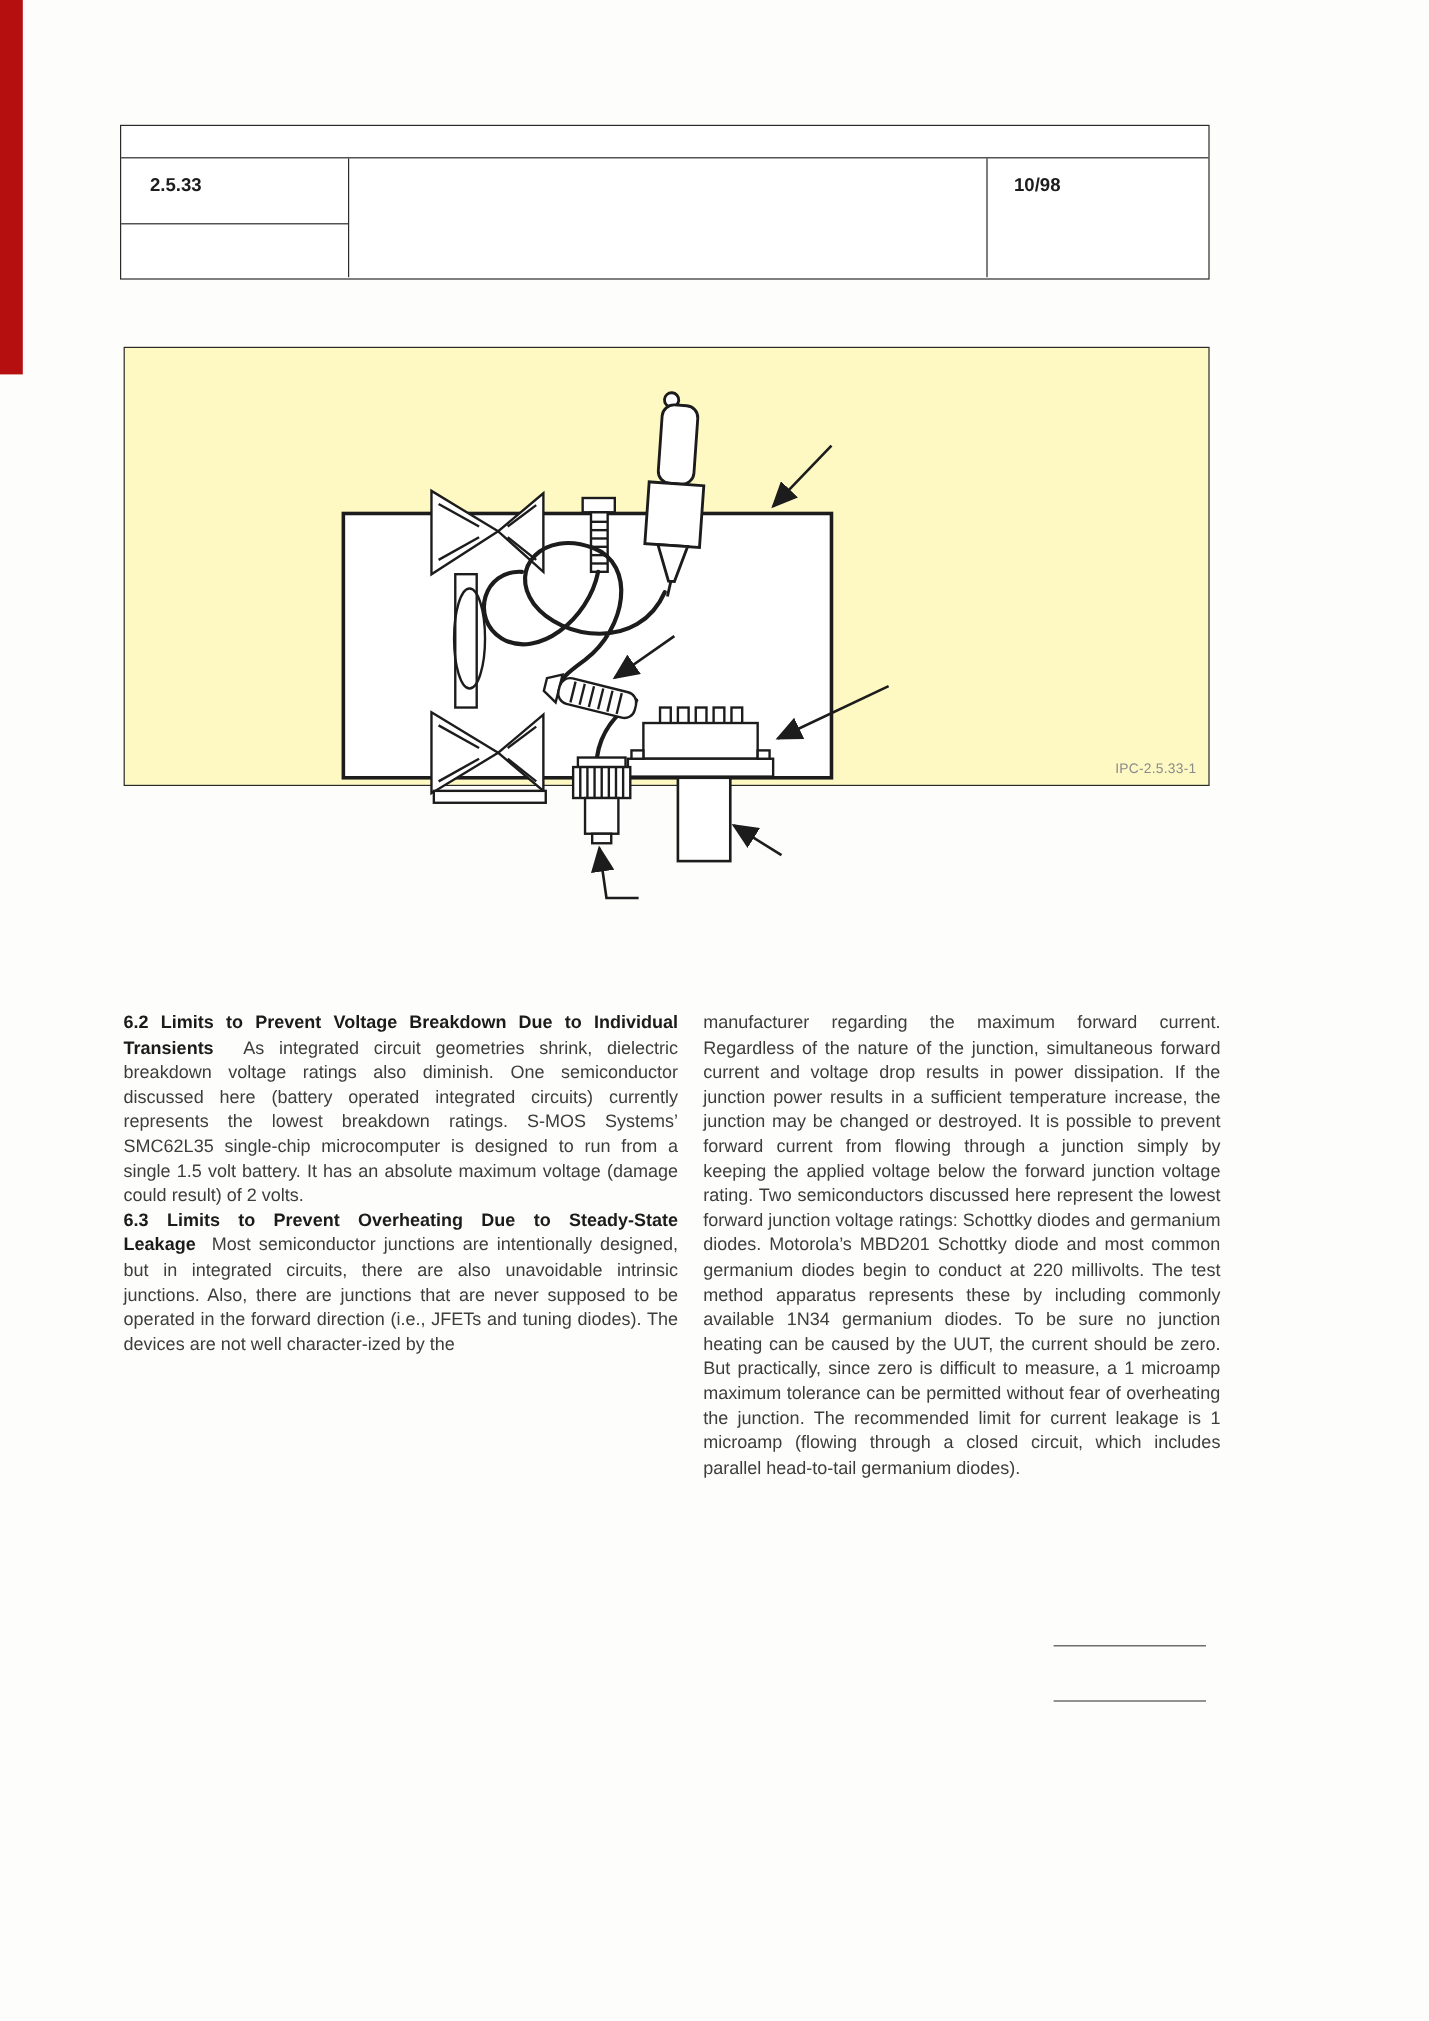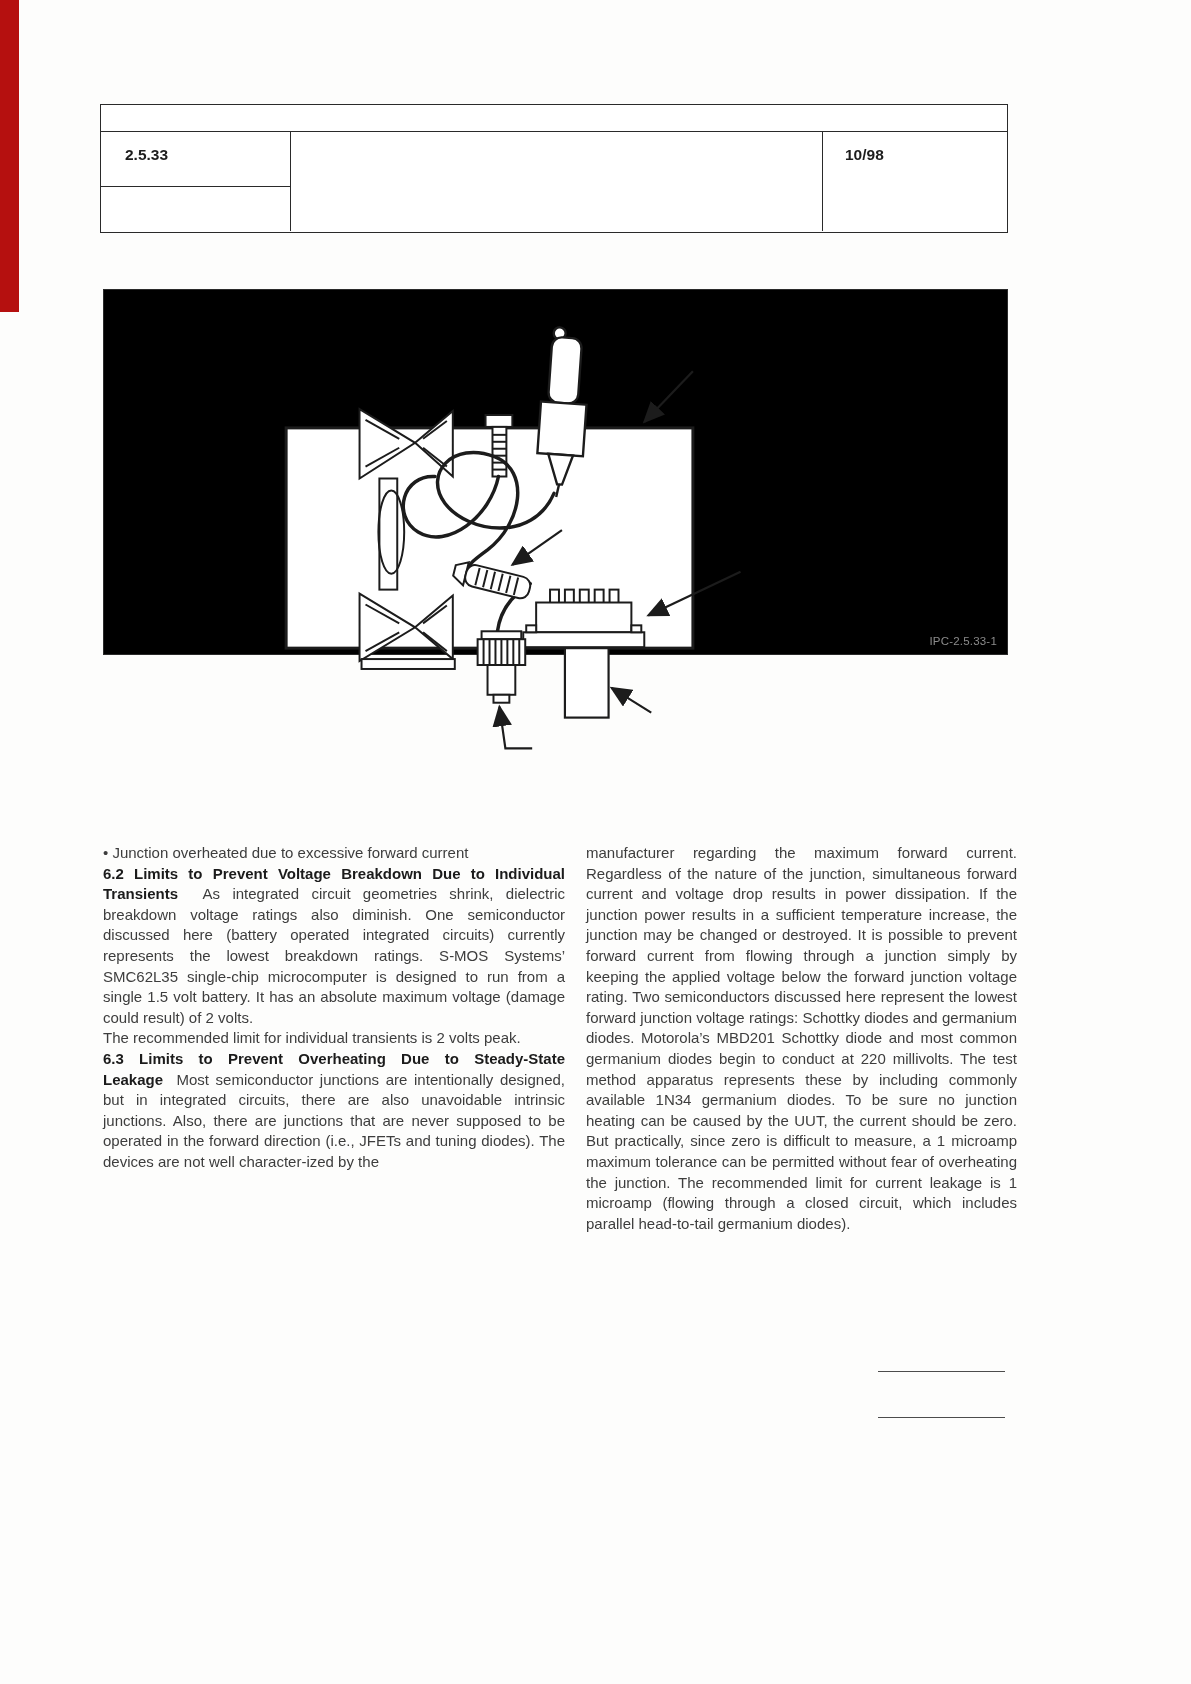--- a/index.html
+++ b/index.html
@@ -17,21 +17,21 @@
   .hdr { left:100px; top:104px; width:908px; height:129px; border:1.6px solid #2a2a2a; box-sizing:border-box; background:#fff; }
   .hdr .toprow { position:absolute; left:0; top:0; width:100%; height:27px; border-bottom:1.4px solid #2a2a2a; box-sizing:border-box; }
   .hdr .v1 { position:absolute; left:189px; top:27px; width:0; height:99px; border-left:1.4px solid #2a2a2a; }
   .hdr .v2 { position:absolute; left:721px; top:27px; width:0; height:99px; border-left:1.4px solid #2a2a2a; }
   .hdr .leftcut { position:absolute; left:0; top:81px; width:189px; height:0; border-top:1.4px solid #2a2a2a; }
   .hdr .num   { position:absolute; left:24px;  top:41px; font-weight:bold; font-size:15.5px; color:#1d1d1d; }
   .hdr .title { position:absolute; left:212px; top:41px; width:478px; font-weight:bold; font-size:15.5px; line-height:21px; color:#1d1d1d; }
   .hdr .date  { position:absolute; left:744px; top:41px; font-weight:bold; font-size:15.5px; color:#1d1d1d; }
 
   
-  .fig { left:103px; top:289px; width:905px; height:366px; border:1.8px solid #2a2a2a; box-sizing:border-box; background:#000000; }
+  .fig { left:103px; top:289px; width:905px; height:366px; border:1.8px solid #2a2a2a; box-sizing:border-box; background:#fef9c3; }
   .fig svg { display:block; }
   .fig .cap { position:absolute; right:10px; bottom:7px; font-size:11.5px; color:#8b8b8b; letter-spacing:.2px; }
 
   
   .col { position:absolute; top:843px; }
   .col-left  { left:103px; width:462px; }
   .col-right { left:564px; width:431px;margin-left:22px; }
   p.body { margin:0; text-align:justify; font-size:15px; line-height:20.6px; color:#3d3d3d; }
   p.body b { color:#1b1b1b; }
   .p-bullet { margin-bottom:24px; text-align:left !important; }
@@ -164,25 +164,23 @@
       <line x1="460" y1="242" x2="410" y2="277" marker-end="url(#ah)"></line>
       <line x1="640" y1="284" x2="547" y2="328" marker-end="url(#ah)"></line>
       <path d="M430,462 L403,462 L397,420" marker-end="url(#ah)"></path>
       <line x1="550" y1="426" x2="510" y2="401" marker-end="url(#ah)"></line>
     </g>
   </svg>
   <div class="cap">IPC-2.5.33-1</div>
 </div>
 
 <div class="col col-left">
-  <p class="body p-bullet">• Junction overheated due to excessive forward current</p>
 
   <p class="body p-62"><b>6.2 Limits to Prevent Voltage Breakdown Due to Individual Transients</b>&nbsp;&nbsp;<span>As integrated circuit geometries shrink, dielectric breakdown voltage ratings also diminish. One semiconductor discussed here (battery operated integrated circuits) currently represents the lowest breakdown ratings. S-MOS Systems’ SMC62L35 single-chip microcomputer is designed to run from a single 1.5 volt battery. It has an absolute maximum voltage (damage could result) of 2 volts.</span></p>
 
-  <p class="body p-rec">The recommended limit for individual transients is 2 volts peak.</p>
 
   <p class="body"><b>6.3 Limits to Prevent Overheating Due to Steady-State Leakage</b>&nbsp;&nbsp;<span>Most semiconductor junctions are intentionally designed, but in integrated circuits, there are also unavoidable intrinsic junctions. Also, there are junctions that are never supposed to be operated in the forward direction (i.e., JFETs and tuning diodes). The devices are not well character-ized by the</span></p>
 </div>
 
 <div class="col col-right">
   <p class="body">manufacturer regarding the maximum forward current. Regardless of the nature of the junction, simultaneous forward current and voltage drop results in power dissipation. If the junction power results in a sufficient temperature increase, the junction may be changed or destroyed. It is possible to prevent forward current from flowing through a junction simply by keeping the applied voltage below the forward junction voltage rating. Two semiconductors discussed here represent the lowest forward junction voltage ratings: Schottky diodes and germanium diodes. Motorola’s MBD201 Schottky diode and most common germanium diodes begin to conduct at 220 millivolts. The test method apparatus represents these by including commonly available 1N34 germanium diodes. To be sure no junction heating can be caused by the UUT, the current should be zero. But practically, since zero is difficult to measure, a 1 microamp maximum tolerance can be permitted without fear of overheating the junction. The recommended limit for current leakage is 1 microamp (flowing through a closed circuit, which includes parallel head-to-tail germanium diodes).</p>
 </div>
 
 <div class="abs sig sig1"></div>
 <div class="abs sig sig2"></div>

